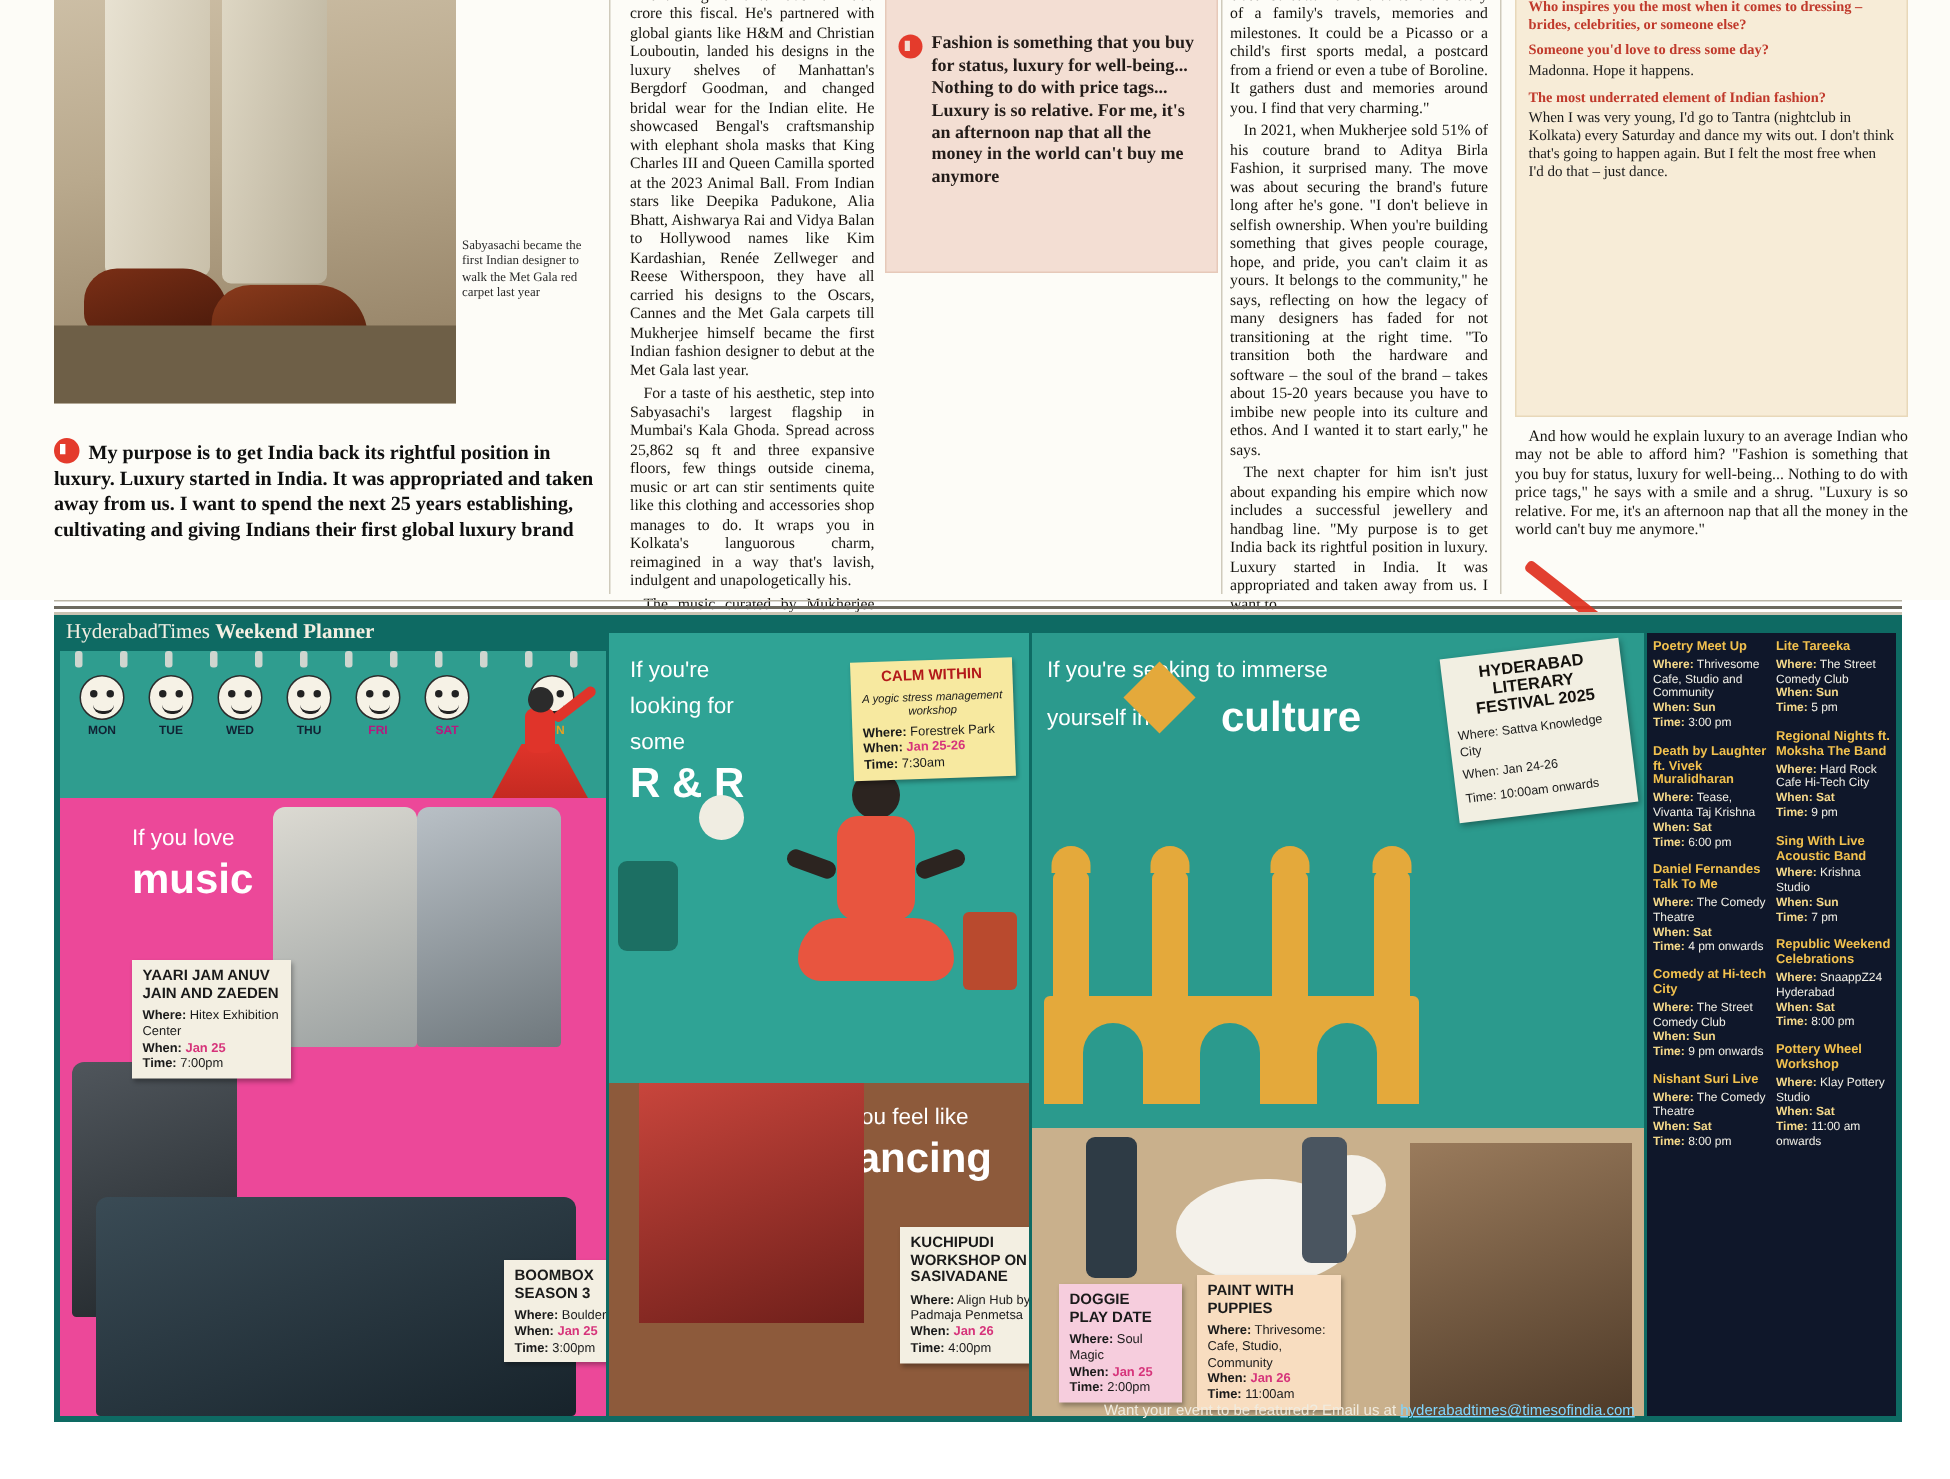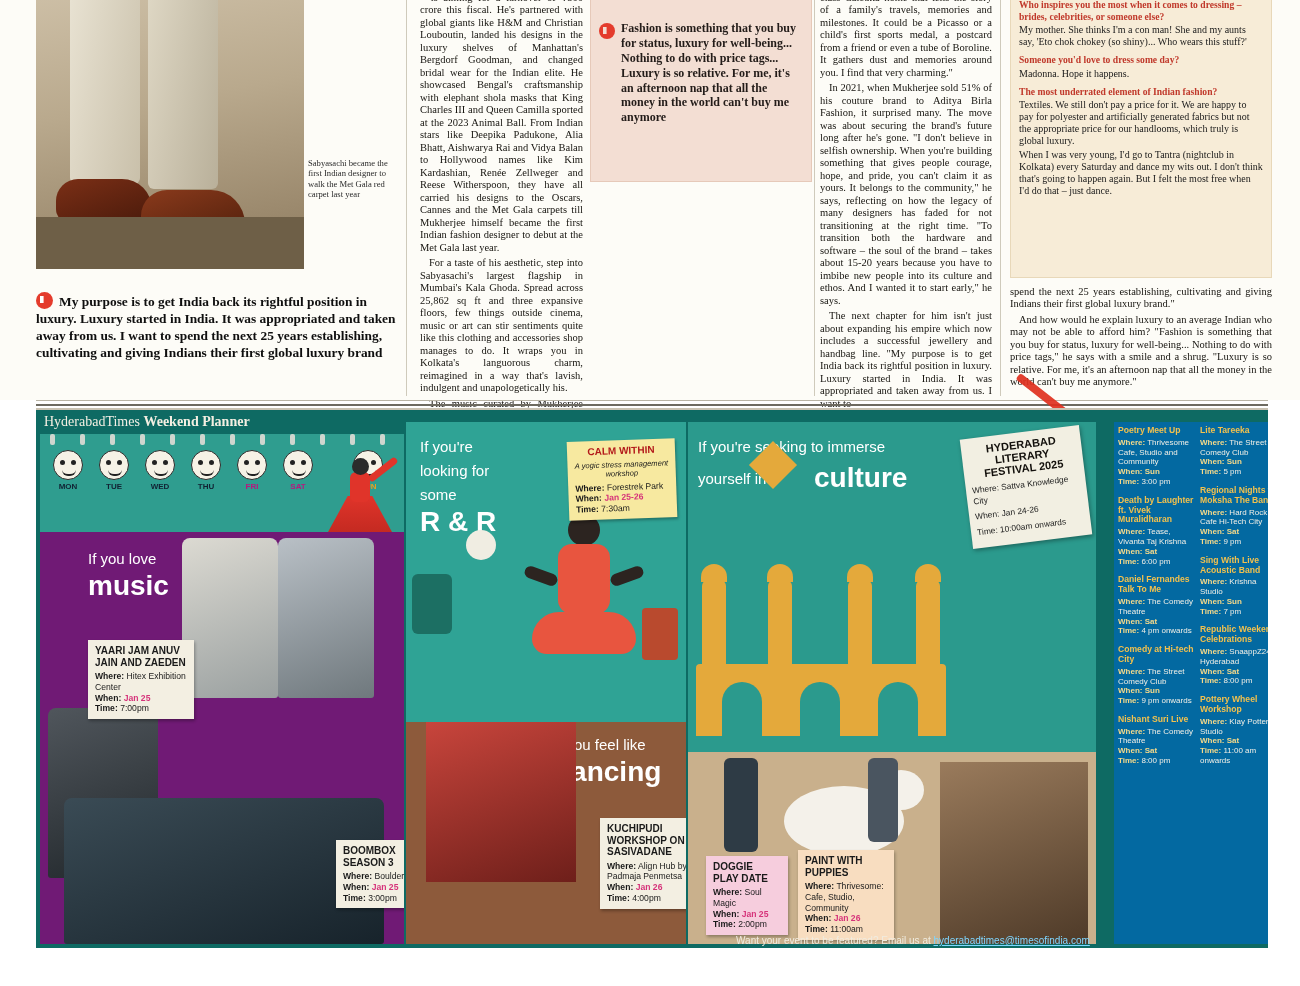--- a/index.html
+++ b/index.html
@@ -130,26 +130,26 @@
   }
   .dancer .torso { position:absolute; left:52px; top:14px; width:20px; height:30px;
     background:#e0342a; border-radius:6px; }
   .dancer .head { position:absolute; left:54px; top:0px; width:17px; height:17px;
     border-radius:50%; background:#2b2b2b; }
   .dancer .arm { position:absolute; left:68px; top:8px; width:34px; height:7px;
     background:#e0342a; transform:rotate(-38deg); border-radius:4px; }
 
   
   .panel { position:absolute; overflow:hidden; }
-  .p-music { left:4px; top:122px; width:364px; height:412px; background:#701a75; }
+  .p-music { left:4px; top:122px; width:364px; height:412px; background:#ec4899; }
   .p-rr    { left:370px; top:12px; width:280px; height:300px; background:#2fa395; }
   .p-dance { left:370px; top:312px; width:280px; height:222px; background:#8d5a3b; }
   .p-culture { left:652px; top:12px; width:408px; height:330px; background:#2b9a8d; }
   .p-pets  { left:652px; top:342px; width:408px; height:192px; background:#c9b08c; }
-  .p-list  { left:1062px; top:12px; width:166px; height:522px; background:#0369a1;margin-left:16px; }
+  .p-list  { left:1062px; top:12px; width:166px; height:522px; background:#0f172a; }
 
   .panel-title { position:absolute; color:#ffffff; font-family:"Liberation Sans", sans-serif; }
   .pt-small { font-size:15px; font-weight:normal; }
   .pt-big { font-size:28px; font-weight:bold; }
 
   
   .note {
     position:absolute; padding:5px 7px; font-size:8.6px; line-height:1.26;
     font-family:"Liberation Sans", sans-serif; color:#1a1a1a;
     box-shadow:1px 2px 3px rgba(0,0,0,.3);
@@ -232,31 +232,28 @@
 
     <div class="col" style="left:820px; top:-8px; width:172px;">
       <p class="noind">class Calcutta home that tells the story of a family's travels, memories and milestones. It could be a Picasso or a child's first sports medal, a postcard from a friend or even a tube of Boroline. It gathers dust and memories around you. I find that very charming."</p>
       <p>In 2021, when Mukherjee sold 51% of his couture brand to Aditya Birla Fashion, it surprised many. The move was about securing the brand's future long after he's gone. "I don't believe in selfish ownership. When you're building something that gives people courage, hope, and pride, you can't claim it as yours. It belongs to the community," he says, reflecting on how the legacy of many designers has faded for not transitioning at the right time. "To transition both the hardware and software – the soul of the brand – takes about 15-20 years because you have to imbibe new people into its culture and ethos. And I wanted it to start early," he says.</p>
       <p>The next chapter for him isn't just about expanding his empire which now includes a successful jewellery and handbag line. "My purpose is to get India back its rightful position in luxury. Luxury started in India. It was appropriated and taken away from us. I want to</p>
     </div>
 
     <div class="col" style="left:590px; top:192px; width:402px;"></div>
 
     <div class="col" style="left:1010px; top:286px; width:262px;">
-      <p class="noind">spend the next 25 years establishing, cultivating and giving Indians their first global luxury brand."</p>
       <p>And how would he explain luxury to an average Indian who may not be able to afford him? "Fashion is something that you buy for status, luxury for well-being... Nothing to do with price tags," he says with a smile and a shrug. "Luxury is so relative. For me, it's an afternoon nap that all the money in the world can't buy me anymore."</p>
     </div>
 
     <div class="qa-panel">
       <div class="qa-q">Who inspires you the most when it comes to dressing – brides, celebrities, or someone else?</div>
-      <div class="qa-a">My mother. She thinks I'm a con man! She and my aunts say, 'Eto chok chokey (so shiny)... Who wears this stuff?'</div>
       <div class="qa-q">Someone you'd love to dress some day?</div>
       <div class="qa-a">Madonna. Hope it happens.</div>
       <div class="qa-q">The most underrated element of Indian fashion?</div>
-      <div class="qa-a">Textiles. We still don't pay a price for it. We are happy to pay for polyester and artificially generated fabrics but not the appropriate price for our handlooms, which truly is global luxury.</div>
       <div class="qa-a">When I was very young, I'd go to Tantra (nightclub in Kolkata) every Saturday and dance my wits out. I don't think that's going to happen again. But I felt the most free when I'd do that – just dance.</div>
     </div>
 
     <div class="pullquote">
       <span class="pq-mark"></span><span>My purpose is to get India back its rightful position in luxury. Luxury started in India. It was appropriated and taken away from us. I want to spend the next 25 years establishing, cultivating and giving Indians their first global luxury brand</span>
     </div>
 
     <div class="vrule" style="left:406px;"></div>
     <div class="vrule" style="left:814px;"></div>
     <div class="vrule" style="left:1000px;"></div>

